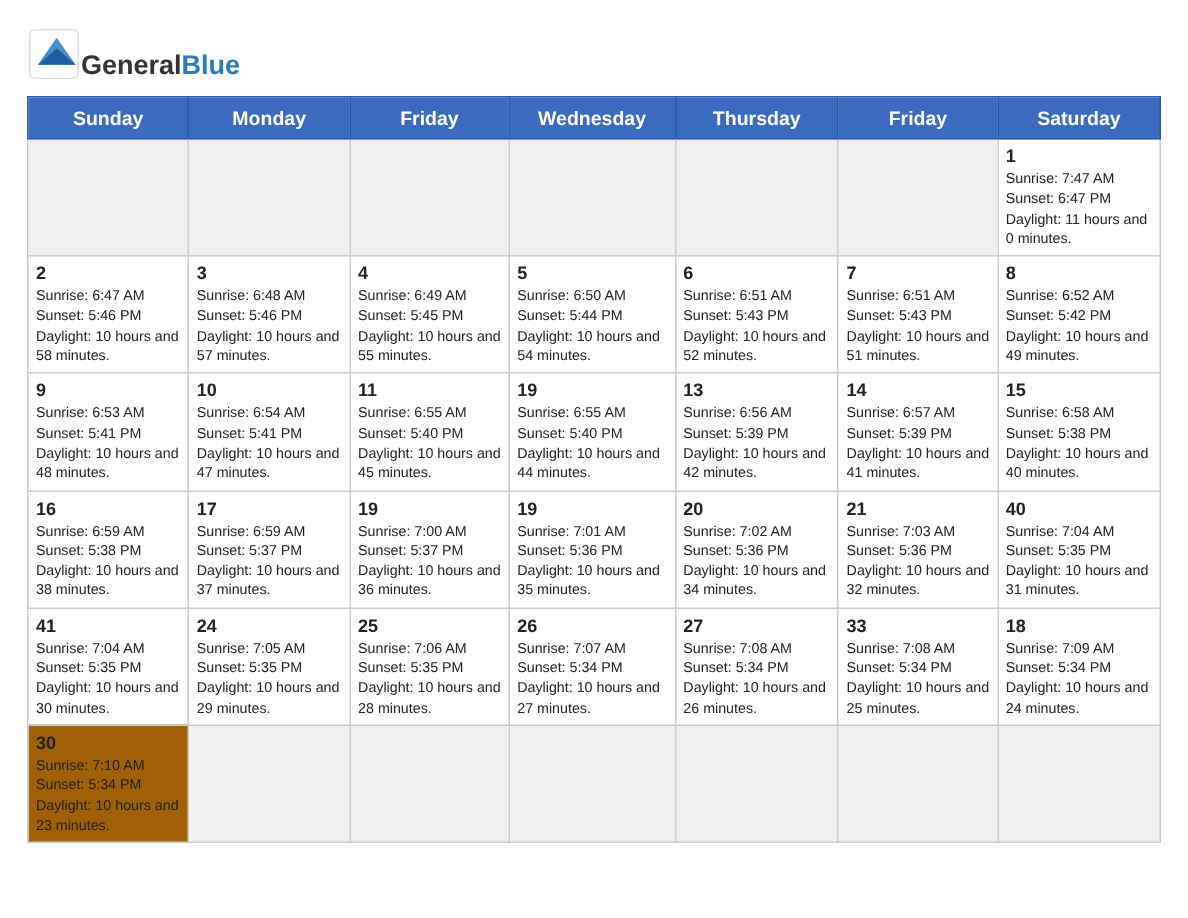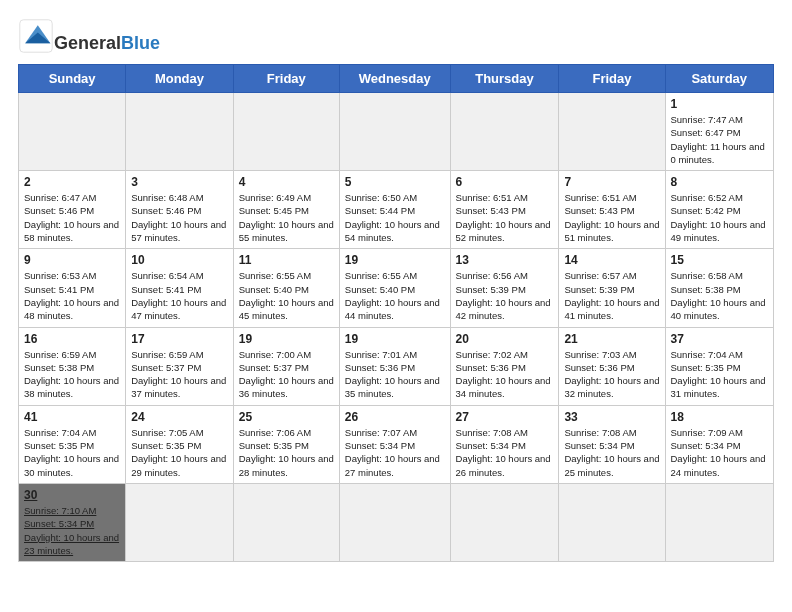--- a/index.html
+++ b/index.html
@@ -88,22 +88,21 @@
     }
     .day-info {
       font-size: 9.5px;
       color: #222;
       line-height: 1.4;
     }
     .last-row td {
       background: #f0f0f0;
     }
     .last-row td.has-data {
-      background: #737373;
-      text-decoration: underline;
+      background: #a16207;
     }
   </style>
 </head>
 <body>
 
 <div class="page">
   <div class="header">
     <div class="logo">
       <svg class="logo-icon" viewBox="0 0 40 40" xmlns="http://www.w3.org/2000/svg">
         <rect x="2" y="2" width="36" height="36" rx="4" fill="#fff" stroke="#ddd" stroke-width="1"></rect>
@@ -225,21 +224,21 @@
           </td>
           <td>
             <span class="day-num">20</span>
             <div class="day-info">Sunrise: 7:02 AM<br>Sunset: 5:36 PM<br>Daylight: 10 hours and 34 minutes.</div>
           </td>
           <td>
             <span class="day-num">21</span>
             <div class="day-info">Sunrise: 7:03 AM<br>Sunset: 5:36 PM<br>Daylight: 10 hours and 32 minutes.</div>
           </td>
           <td>
-            <span class="day-num">37</span>
+            <span class="day-num">40</span>
             <div class="day-info">Sunrise: 7:04 AM<br>Sunset: 5:35 PM<br>Daylight: 10 hours and 31 minutes.</div>
           </td>
         </tr>
         <tr>
           <td>
             <span class="day-num">41</span>
             <div class="day-info">Sunrise: 7:04 AM<br>Sunset: 5:35 PM<br>Daylight: 10 hours and 30 minutes.</div>
           </td>
           <td>
             <span class="day-num">24</span>

